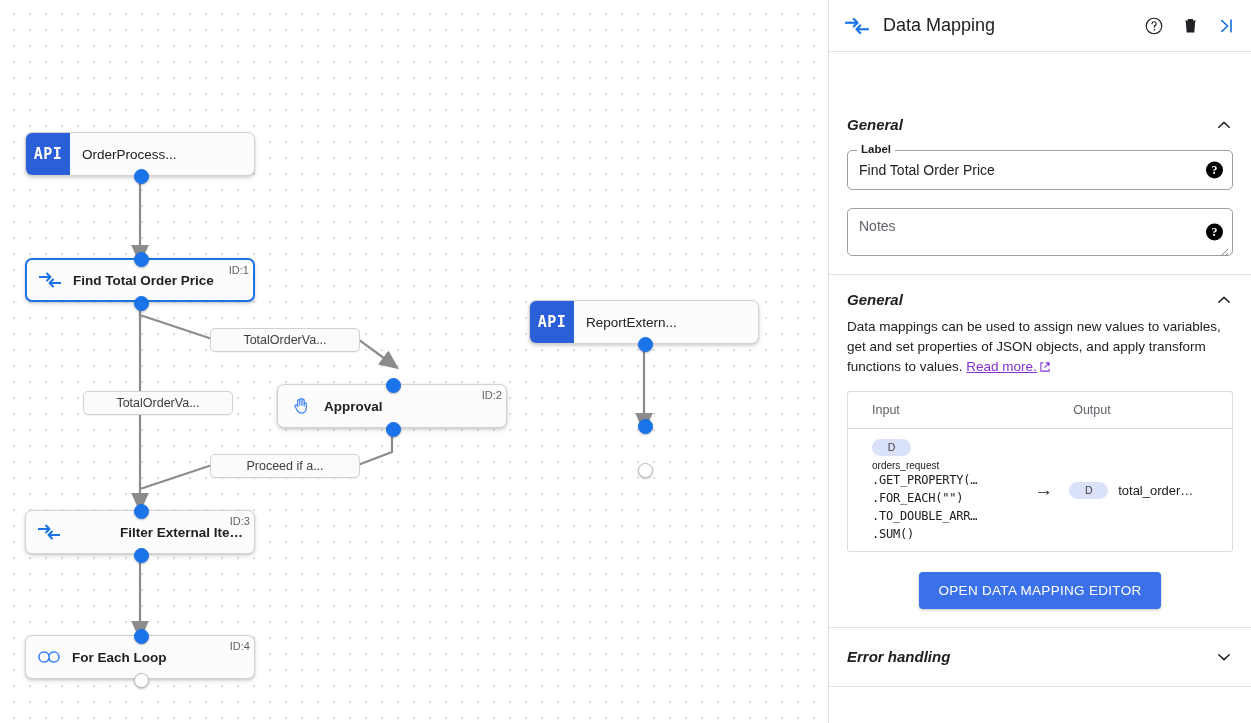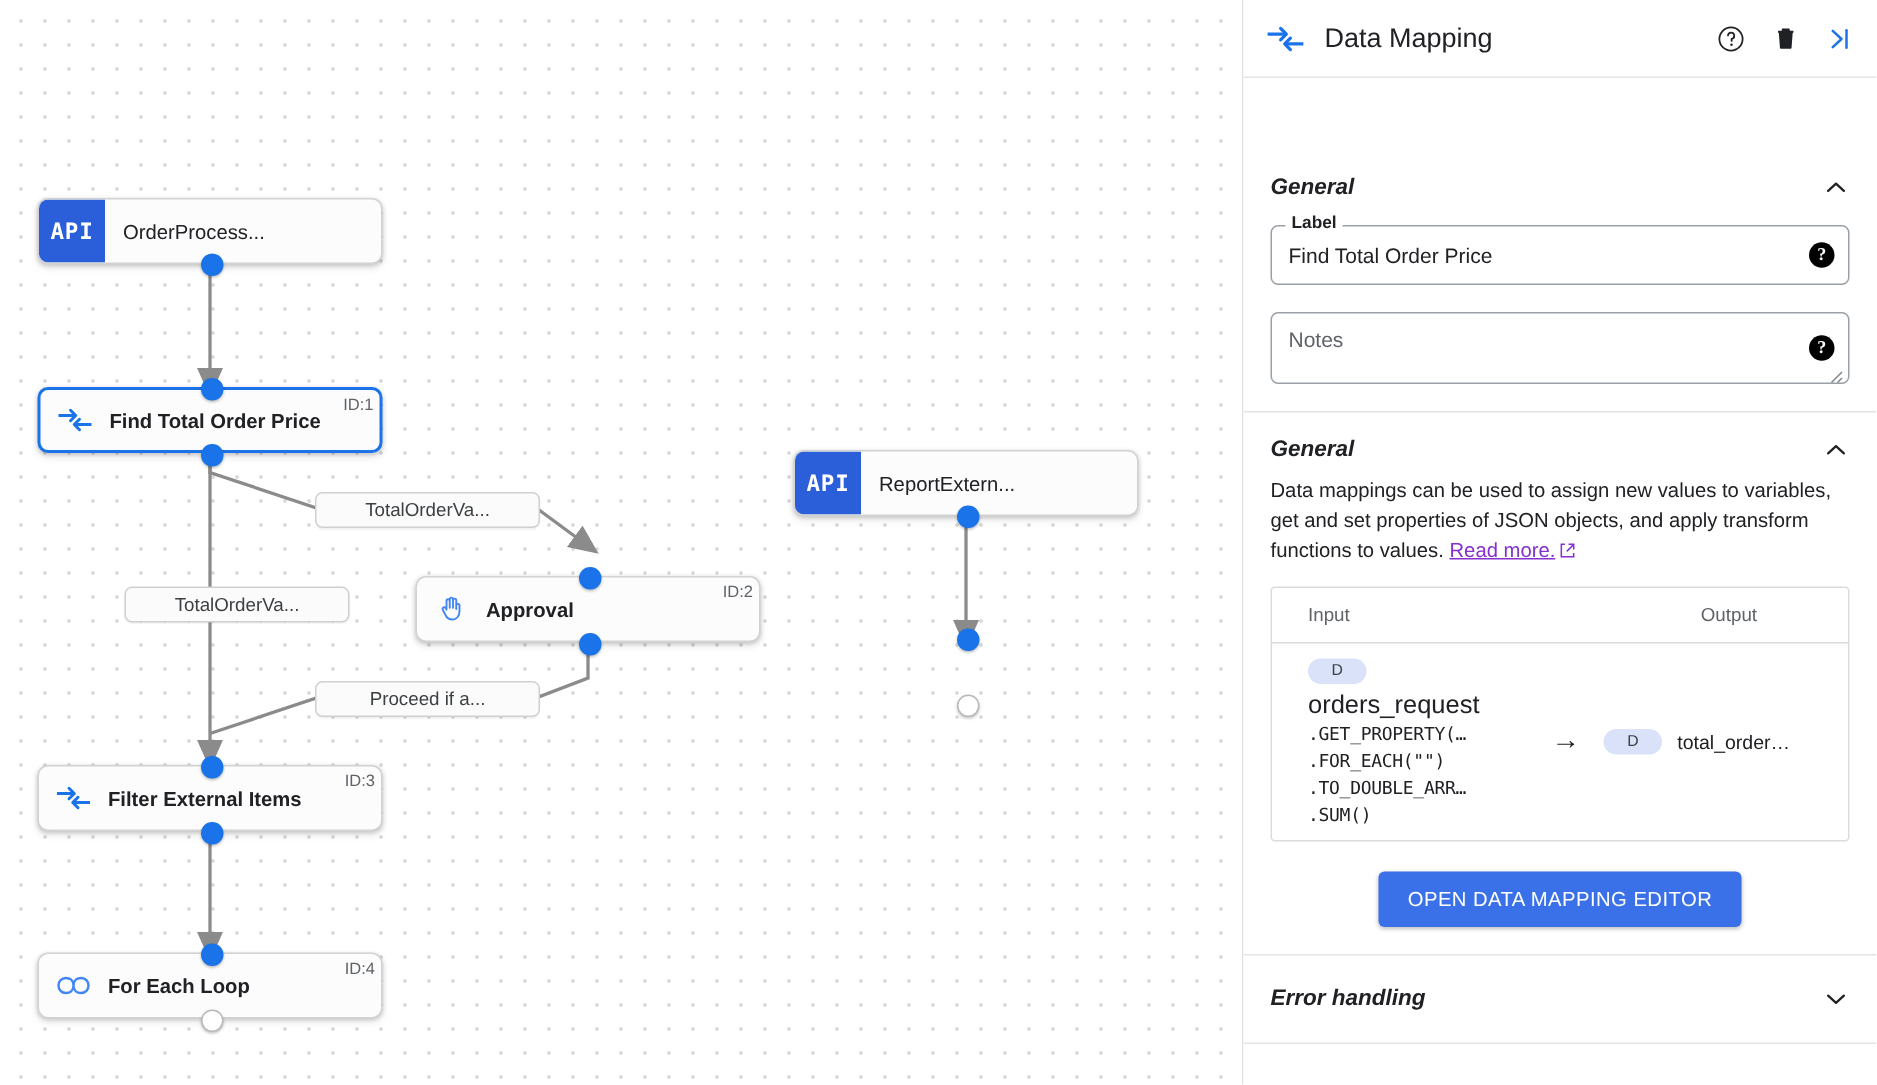--- a/index.html
+++ b/index.html
@@ -160,34 +160,34 @@
   .extlink{display:inline-block;vertical-align:-2px;margin-left:2px;color:#8430ce;}
 
   .map-table{
     border:1px solid #dadce0;border-radius:3px;overflow:hidden;
   }
   .map-thead{
     display:flex;border-bottom:1px solid #dadce0;height:36px;align-items:center;
   }
   .map-thead .th{font-size:12.5px;color:#5f6368;}
   .th-input{flex:0 0 55%;padding-left:24px;box-sizing:border-box;}
-  .th-output{flex:1;padding-left:14px;box-sizing:border-box;text-align:center;}
+  .th-output{flex:1;padding-left:14px;box-sizing:border-box;}
 
   .map-row{display:flex;align-items:center;min-height:106px;padding:8px 0;}
   .map-in{flex:0 0 47%;padding-left:24px;box-sizing:border-box;}
   .map-arrow{flex:0 0 8%;display:flex;align-items:center;justify-content:center;font-size:19px;color:#202124;}
   .map-out{flex:1;display:flex;align-items:center;gap:10px;padding-left:10px;box-sizing:border-box;}
 
   .dchip{
     display:inline-flex;align-items:center;justify-content:center;
     min-width:25px;height:17px;padding:0 7px;
     background:#d9e2f9;color:#3c4043;border-radius:9px;
     font-size:10.5px;font-family:"Liberation Sans",sans-serif;
   }
-  .var-name{font-size:17px;color:#202124;margin-top:4px;}
+  .var-name{font-size:10px;color:#202124;margin-top:4px;}
   .var-chain{
     font-family:"DejaVu Sans Mono","Liberation Mono",monospace;
     font-size:12px;color:#202124;line-height:18px;
     letter-spacing:-.2px;
   }
   .out-name{font-size:13px;color:#202124;white-space:nowrap;overflow:hidden;text-overflow:ellipsis;}
 
   .map-note{font-size:11.5px;color:#5f6368;margin-top:5px;line-height:15px;}
 
   .btn-wrap{display:flex;justify-content:center;margin-top:20px;}
@@ -253,21 +253,21 @@
         <svg width="20" height="20" viewBox="0 0 24 24">
           <path d="M8,12 V5.5a1.3,1.3 0 0 1 2.6,0V11 M10.6,11V4.2a1.3,1.3 0 0 1 2.6,0V11 M13.2,11V5a1.3,1.3 0 0 1 2.6,0v7 M15.8,9.2a1.3,1.3 0 0 1 2.6,0v4.6c0,4-2.4,6.6-5.6,6.6c-3,0-4.6-1.4-5.6-3.6L5,12.6c-.5-1,.2-2,1.2-2c.6,0,1,.3,1.3.8L8,12.6" stroke="#4285f4" stroke-width="1.5" fill="none" stroke-linecap="round" stroke-linejoin="round"></path>
         </svg>
       </div>
       <div class="nlabel bold">Approval</div>
       <div class="nid">ID:2</div>
     </div>
     <div class="port" style="left:386px;top:378px;"></div>
     <div class="port" style="left:386px;top:422px;"></div>
 
-    <div class="node" style="left:25px;top:510px;width:230px;height:44px;">
+    <div class="node" style="left:25px;top:510px;width:230px;height:44px;gap:48px;">
       <div class="nicon">
         <svg width="24" height="18" viewBox="0 0 24 18">
           <path d="M1,6 L12,6" stroke="#1a73e8" stroke-width="2" fill="none"></path>
           <path d="M9,2.5 L12.5,6 L9,9.5" stroke="#1a73e8" stroke-width="2" fill="none" stroke-linecap="round" stroke-linejoin="round"></path>
           <path d="M23,12 L12,12" stroke="#1a73e8" stroke-width="2" fill="none"></path>
           <path d="M15,8.5 L11.5,12 L15,15.5" stroke="#1a73e8" stroke-width="2" fill="none" stroke-linecap="round" stroke-linejoin="round"></path>
         </svg>
       </div>
       <div class="nlabel bold">Filter External Items</div>
       <div class="nid">ID:3</div>

